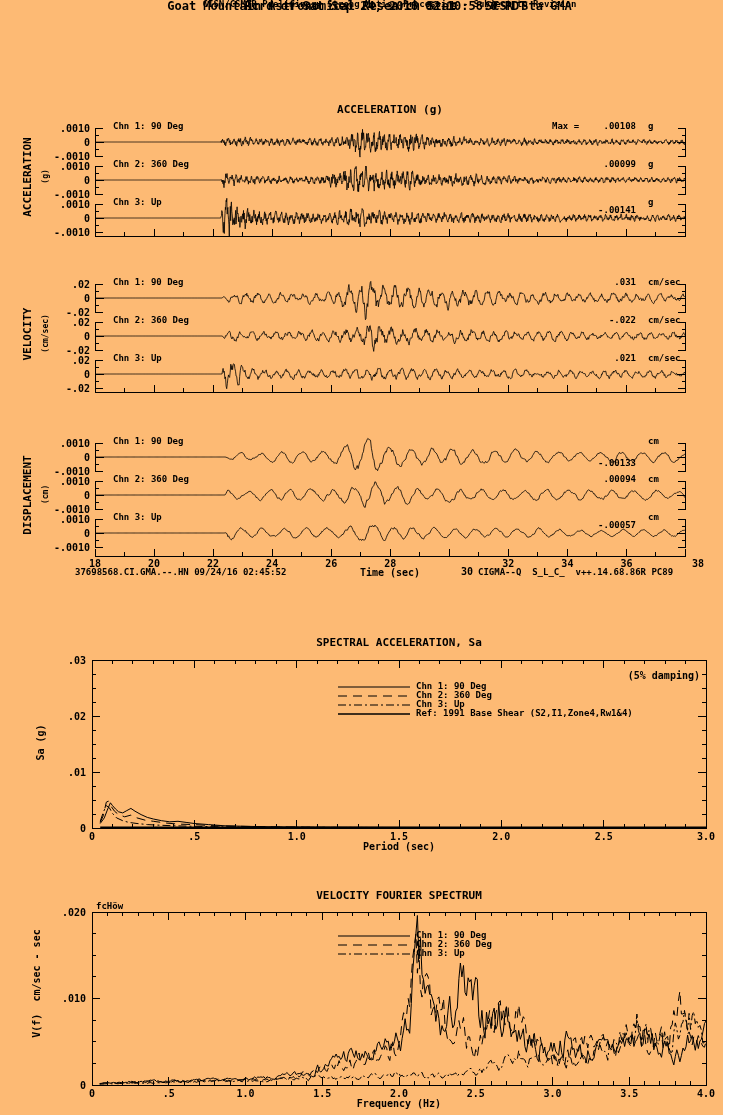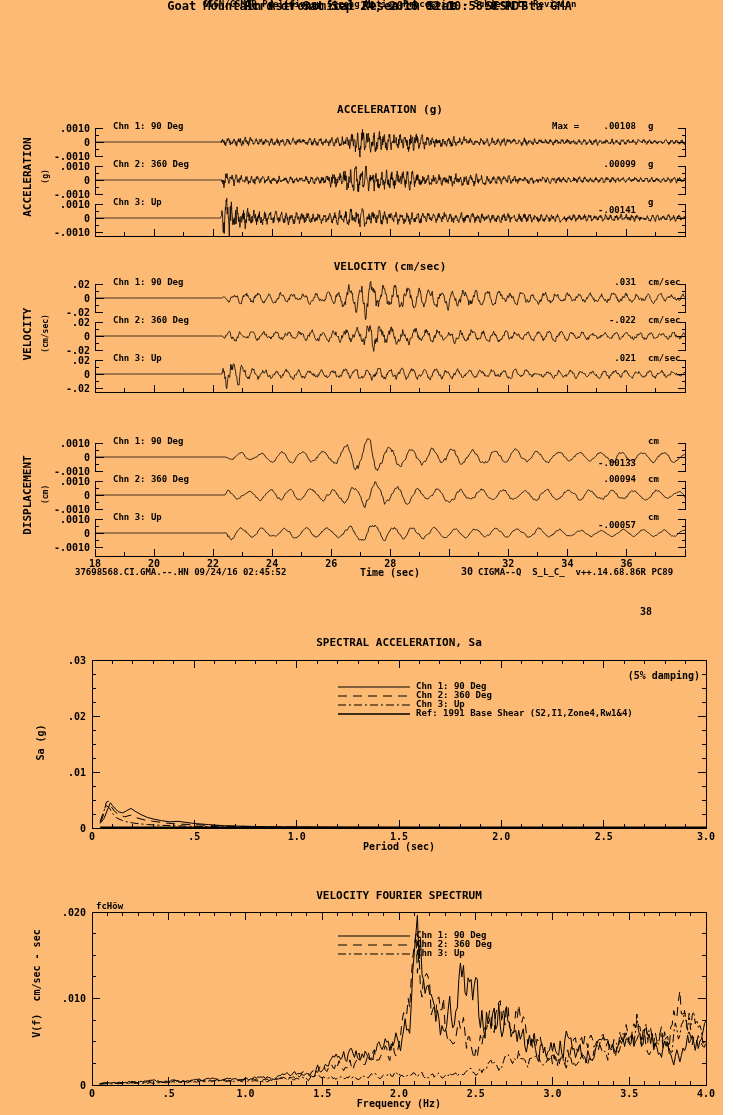--- a/index.html
+++ b/index.html
@@ -409,21 +409,20 @@
       <path d="M99.7 1083.6L101.2 1083.3L102.7 1083.4L104.3 1083.0L105.8 1082.9L107.3 1083.0L108.9 1082.6L110.4 1083.0L112.0 1082.9L113.5 1083.4L115.0 1083.0L116.6 1083.4L118.1 1082.9L119.6 1083.1L121.2 1083.3L122.7 1082.3L124.2 1082.1L125.8 1082.8L127.3 1083.1L128.8 1083.4L130.4 1082.7L131.9 1082.5L133.4 1082.0L135.0 1081.6L136.5 1082.5L138.1 1082.3L139.6 1082.4L141.1 1082.1L142.7 1082.3L144.2 1082.0L145.7 1082.5L147.3 1081.5L148.8 1081.9L150.3 1081.3L151.9 1080.7L153.4 1081.1L154.9 1080.9L156.5 1080.7L158.0 1080.8L159.5 1081.5L161.1 1081.9L162.6 1082.4L164.1 1082.3L165.7 1080.8L167.2 1080.9L168.8 1081.3L170.3 1082.2L171.8 1081.9L173.4 1081.0L174.9 1080.1L176.4 1081.1L178.0 1080.4L179.5 1081.7L181.0 1081.3L182.6 1081.1L184.1 1081.8L185.6 1081.6L187.2 1082.2L188.7 1082.5L190.2 1080.6L191.8 1080.1L193.3 1081.2L194.8 1082.1L196.4 1080.5L197.9 1080.5L199.5 1080.0L201.0 1080.6L202.5 1080.9L204.1 1081.9L205.6 1081.5L207.1 1081.6L208.7 1080.7L210.2 1081.9L211.7 1080.7L213.3 1081.0L214.8 1081.4L216.3 1079.8L217.9 1079.2L219.4 1079.0L220.9 1079.5L222.5 1079.5L224.0 1078.8L225.5 1080.0L227.1 1081.2L228.6 1080.5L230.2 1080.6L231.7 1080.8L233.2 1079.4L234.8 1080.2L236.3 1080.0L237.8 1080.6L239.4 1079.6L240.9 1079.7L242.4 1080.0L244.0 1079.2L245.5 1079.4L247.0 1079.0L248.6 1078.4L250.1 1079.4L251.6 1080.2L253.2 1078.4L254.7 1080.3L256.2 1081.1L257.8 1079.7L259.3 1080.1L260.9 1078.4L262.4 1080.3L263.9 1079.5L265.5 1079.8L267.0 1078.9L268.5 1080.2L270.1 1080.7L271.6 1080.6L273.1 1079.0L274.7 1078.1L276.2 1079.8L277.7 1079.0L279.3 1078.7L280.8 1077.8L282.3 1078.5L283.9 1078.8L285.4 1077.6L286.9 1078.1L288.5 1079.0L290.0 1077.6L291.6 1078.0L293.1 1076.5L294.6 1077.9L296.2 1078.9L297.7 1075.2L299.2 1077.1L300.8 1075.4L302.3 1072.0L303.8 1071.7L305.4 1072.6L306.9 1071.6L308.4 1073.4L310.0 1075.3L311.5 1071.9L313.0 1071.2L314.6 1067.7L316.1 1071.6L317.6 1072.4L319.2 1068.3L320.7 1065.6L322.3 1066.8L323.8 1066.2L325.3 1069.8L326.9 1071.5L328.4 1068.1L329.9 1067.4L331.5 1064.1L333.0 1067.8L334.5 1068.7L336.1 1062.1L337.6 1065.9L339.1 1060.6L340.7 1066.1L342.2 1068.1L343.7 1070.7L345.3 1067.2L346.8 1067.9L348.3 1067.5L349.9 1059.9L351.4 1066.8L353.0 1070.1L354.5 1064.0L356.0 1061.4L357.6 1057.5L359.1 1053.0L360.6 1062.8L362.2 1064.6L363.7 1064.4L365.2 1064.4L366.8 1058.9L368.3 1052.2L369.8 1058.5L371.4 1060.2L372.9 1052.1L374.4 1049.7L376.0 1060.4L377.5 1059.8L379.0 1060.1L380.6 1056.4L382.1 1053.1L383.7 1051.4L385.2 1045.7L386.7 1048.1L388.3 1057.2L389.8 1060.5L391.3 1048.4L392.9 1041.7L394.4 1053.1L395.9 1056.0L397.5 1051.4L399.0 1043.5L400.5 1036.3L402.1 1020.8L403.6 1012.7L405.1 1016.6L406.7 1014.5L408.2 998.5L409.7 1007.7L411.3 977.2L412.8 957.1L414.3 945.6L415.9 933.6L417.4 973.2L419.0 953.7L420.5 989.4L422.0 997.1L423.6 975.6L425.1 976.2L426.6 973.4L428.2 977.1L429.7 984.3L431.2 1015.0L432.8 1009.3L434.3 1006.4L435.8 1012.5L437.4 998.8L438.9 996.9L440.4 1009.8L442.0 1009.5L443.5 998.2L445.0 1025.0L446.6 1034.0L448.1 1042.2L449.7 1039.6L451.2 1041.2L452.7 1043.9L454.3 1043.2L455.8 1037.8L457.3 1028.1L458.9 1020.6L460.4 1028.6L461.9 1026.1L463.5 1017.5L465.0 1033.0L466.5 1048.4L468.1 1036.7L469.6 1036.9L471.1 1045.8L472.7 1053.3L474.2 1058.8L475.7 1049.6L477.3 1056.7L478.8 1046.0L480.4 1035.1L481.9 1044.3L483.4 1035.4L485.0 1027.5L486.5 1029.3L488.0 1021.7L489.6 1010.5L491.1 1016.2L492.6 1030.0L494.2 1032.6L495.7 1014.0L497.2 1007.7L498.8 1002.2L500.3 1000.7L501.8 1022.4L503.4 1010.8L504.9 1025.1L506.4 1008.3L508.0 1005.1L509.5 1027.4L511.1 1029.7L512.6 1034.9L514.1 1030.4L515.7 1011.4L517.2 1018.5L518.7 1004.8L520.3 1016.6L521.8 1022.4L523.3 1016.7L524.9 1019.2L526.4 1034.1L527.9 1044.1L529.5 1037.2L531.0 1037.2L532.5 1048.2L534.1 1030.5L535.6 1046.9L537.1 1039.1L538.7 1041.6L540.2 1036.7L541.8 1046.1L543.3 1053.0L544.8 1047.1L546.4 1055.8L547.9 1060.6L549.4 1059.4L551.0 1054.3L552.5 1064.1L554.0 1054.6L555.6 1061.3L557.1 1065.6L558.6 1059.4L560.2 1059.4L561.7 1058.1L563.2 1060.0L564.8 1064.4L566.3 1054.2L567.8 1049.8L569.4 1059.2L570.9 1049.3L572.5 1042.7L574.0 1038.7L575.5 1037.8L577.1 1050.6L578.6 1051.1L580.1 1040.3L581.7 1037.4L583.2 1046.9L584.7 1036.3L586.3 1040.7L587.8 1047.9L589.3 1038.5L590.9 1035.0L592.4 1038.6L593.9 1047.1L595.5 1044.7L597.0 1041.2L598.5 1049.6L600.1 1042.0L601.6 1036.0L603.2 1034.2L604.7 1042.8L606.2 1046.2L607.8 1041.3L609.3 1046.7L610.8 1045.8L612.4 1044.6L613.9 1052.0L615.4 1057.7L617.0 1045.8L618.5 1052.8L620.0 1048.2L621.6 1043.1L623.1 1042.7L624.6 1033.7L626.2 1024.6L627.7 1032.6L629.2 1043.9L630.8 1046.1L632.3 1029.2L633.9 1023.8L635.4 1027.8L636.9 1014.0L638.5 1026.5L640.0 1026.6L641.5 1040.2L643.1 1032.1L644.6 1033.6L646.1 1047.0L647.7 1052.7L649.2 1054.8L650.7 1051.7L652.3 1051.3L653.8 1043.2L655.3 1032.5L656.9 1041.2L658.4 1039.7L659.9 1033.3L661.5 1026.6L663.0 1042.3L664.6 1031.8L666.1 1042.2L667.6 1045.0L669.2 1049.9L670.7 1027.1L672.2 1024.7L673.8 1010.6L675.3 1017.0L676.8 1018.3L678.4 1000.9L679.9 990.9L681.4 1014.0L683.0 1013.9L684.5 1012.6L686.0 1015.4L687.6 1034.5L689.1 1031.9L690.6 1036.3L692.2 1044.8L693.7 1037.0L695.3 1036.1L696.8 1041.4L698.3 1035.6L699.9 1040.6L701.4 1043.4L702.9 1046.4L704.5 1047.2L706.0 1041.5" fill="none" stroke="#000" stroke-width="1" stroke-dasharray="9,6"></path>
       <path d="M99.7 1084.3L101.2 1084.0L102.7 1084.2L104.3 1083.9L105.8 1083.8L107.3 1083.7L108.9 1083.9L110.4 1083.6L112.0 1083.9L113.5 1083.8L115.0 1083.6L116.6 1083.6L118.1 1083.8L119.6 1083.4L121.2 1083.6L122.7 1083.4L124.2 1083.3L125.8 1083.5L127.3 1083.4L128.8 1083.0L130.4 1082.9L131.9 1083.1L133.4 1082.8L135.0 1083.3L136.5 1083.1L138.1 1083.3L139.6 1083.6L141.1 1083.0L142.7 1083.3L144.2 1083.1L145.7 1083.0L147.3 1083.5L148.8 1082.8L150.3 1082.6L151.9 1083.0L153.4 1083.4L154.9 1083.1L156.5 1083.1L158.0 1082.7L159.5 1082.9L161.1 1082.7L162.6 1082.0L164.1 1082.1L165.7 1082.8L167.2 1082.6L168.8 1082.7L170.3 1082.5L171.8 1081.9L173.4 1082.0L174.9 1081.9L176.4 1082.0L178.0 1081.8L179.5 1082.0L181.0 1082.5L182.6 1081.6L184.1 1081.7L185.6 1081.6L187.2 1081.7L188.7 1081.5L190.2 1080.9L191.8 1080.7L193.3 1082.1L194.8 1081.5L196.4 1082.3L197.9 1081.7L199.5 1081.5L201.0 1080.7L202.5 1080.7L204.1 1080.4L205.6 1080.4L207.1 1081.5L208.7 1081.1L210.2 1080.4L211.7 1081.6L213.3 1080.6L214.8 1080.6L216.3 1080.4L217.9 1081.1L219.4 1080.6L220.9 1081.3L222.5 1080.8L224.0 1080.2L225.5 1081.6L227.1 1081.1L228.6 1081.0L230.2 1081.4L231.7 1081.1L233.2 1081.5L234.8 1081.2L236.3 1081.7L237.8 1080.6L239.4 1080.2L240.9 1080.3L242.4 1079.5L244.0 1079.3L245.5 1081.1L247.0 1081.5L248.6 1080.8L250.1 1080.2L251.6 1081.0L253.2 1081.3L254.7 1079.8L256.2 1079.7L257.8 1081.2L259.3 1080.8L260.9 1081.5L262.4 1081.6L263.9 1081.9L265.5 1081.8L267.0 1081.7L268.5 1081.4L270.1 1079.7L271.6 1080.7L273.1 1079.2L274.7 1078.9L276.2 1078.2L277.7 1079.2L279.3 1078.0L280.8 1078.6L282.3 1077.6L283.9 1077.4L285.4 1078.4L286.9 1079.6L288.5 1078.0L290.0 1077.2L291.6 1079.5L293.1 1079.7L294.6 1079.8L296.2 1078.0L297.7 1078.7L299.2 1079.0L300.8 1077.8L302.3 1077.4L303.8 1077.9L305.4 1077.1L306.9 1079.3L308.4 1080.7L310.0 1078.0L311.5 1076.8L313.0 1076.1L314.6 1076.0L316.1 1075.7L317.6 1075.9L319.2 1075.6L320.7 1077.4L322.3 1077.8L323.8 1076.7L325.3 1078.6L326.9 1078.6L328.4 1078.0L329.9 1077.8L331.5 1076.2L333.0 1078.7L334.5 1078.1L336.1 1079.4L337.6 1077.5L339.1 1077.9L340.7 1076.9L342.2 1076.5L343.7 1078.2L345.3 1078.6L346.8 1077.2L348.3 1077.9L349.9 1075.7L351.4 1078.0L353.0 1077.2L354.5 1076.1L356.0 1078.6L357.6 1079.3L359.1 1079.5L360.6 1077.9L362.2 1075.2L363.7 1076.0L365.2 1077.7L366.8 1077.2L368.3 1077.9L369.8 1075.7L371.4 1073.7L372.9 1075.0L374.4 1073.4L376.0 1074.1L377.5 1076.8L379.0 1078.3L380.6 1078.5L382.1 1076.3L383.7 1074.8L385.2 1074.6L386.7 1075.4L388.3 1074.7L389.8 1073.1L391.3 1076.2L392.9 1076.5L394.4 1073.0L395.9 1071.8L397.5 1074.3L399.0 1073.0L400.5 1076.4L402.1 1075.1L403.6 1076.9L405.1 1075.1L406.7 1076.2L408.2 1074.4L409.7 1075.0L411.3 1075.1L412.8 1073.1L414.3 1072.9L415.9 1075.3L417.4 1077.0L419.0 1074.2L420.5 1073.4L422.0 1072.3L423.6 1076.5L425.1 1078.0L426.6 1076.5L428.2 1078.2L429.7 1075.5L431.2 1074.7L432.8 1073.9L434.3 1077.2L435.8 1074.6L437.4 1074.1L438.9 1072.9L440.4 1075.9L442.0 1078.1L443.5 1077.5L445.0 1075.7L446.6 1074.1L448.1 1076.0L449.7 1072.9L451.2 1074.9L452.7 1074.5L454.3 1073.8L455.8 1072.9L457.3 1076.3L458.9 1073.9L460.4 1074.1L461.9 1074.2L463.5 1074.9L465.0 1072.7L466.5 1071.1L468.1 1070.4L469.6 1068.5L471.1 1068.5L472.7 1072.2L474.2 1072.7L475.7 1075.3L477.3 1074.4L478.8 1070.9L480.4 1068.0L481.9 1072.7L483.4 1069.2L485.0 1070.4L486.5 1068.5L488.0 1063.8L489.6 1061.3L491.1 1060.3L492.6 1064.6L494.2 1062.1L495.7 1063.7L497.2 1066.3L498.8 1070.4L500.3 1066.4L501.8 1067.3L503.4 1061.7L504.9 1056.6L506.4 1056.8L508.0 1054.7L509.5 1056.9L511.1 1060.6L512.6 1063.6L514.1 1058.3L515.7 1060.0L517.2 1059.9L518.7 1050.7L520.3 1058.5L521.8 1058.7L523.3 1058.8L524.9 1060.0L526.4 1064.2L527.9 1067.3L529.5 1058.8L531.0 1058.3L532.5 1057.7L534.1 1057.6L535.6 1056.1L537.1 1054.1L538.7 1055.4L540.2 1061.9L541.8 1062.5L543.3 1065.3L544.8 1063.7L546.4 1062.1L547.9 1058.4L549.4 1059.2L551.0 1057.2L552.5 1054.9L554.0 1059.0L555.6 1056.6L557.1 1063.9L558.6 1066.4L560.2 1059.7L561.7 1056.4L563.2 1059.8L564.8 1064.3L566.3 1068.2L567.8 1060.3L569.4 1057.0L570.9 1058.1L572.5 1065.6L574.0 1061.8L575.5 1065.8L577.1 1064.1L578.6 1061.9L580.1 1060.8L581.7 1052.9L583.2 1058.7L584.7 1059.3L586.3 1064.2L587.8 1064.1L589.3 1058.2L590.9 1060.7L592.4 1061.4L593.9 1050.6L595.5 1049.7L597.0 1045.2L598.5 1047.8L600.1 1045.1L601.6 1050.0L603.2 1052.5L604.7 1051.2L606.2 1054.1L607.8 1060.3L609.3 1044.4L610.8 1050.1L612.4 1048.4L613.9 1039.5L615.4 1041.4L617.0 1044.4L618.5 1046.1L620.0 1031.8L621.6 1039.7L623.1 1033.4L624.6 1037.9L626.2 1032.8L627.7 1042.6L629.2 1038.8L630.8 1035.7L632.3 1035.3L633.9 1042.9L635.4 1032.8L636.9 1018.9L638.5 1030.7L640.0 1035.9L641.5 1046.0L643.1 1030.1L644.6 1030.8L646.1 1023.8L647.7 1042.7L649.2 1028.0L650.7 1028.4L652.3 1039.6L653.8 1041.9L655.3 1046.1L656.9 1040.6L658.4 1044.3L659.9 1036.1L661.5 1032.9L663.0 1047.7L664.6 1040.3L666.1 1037.7L667.6 1036.4L669.2 1048.8L670.7 1052.5L672.2 1051.9L673.8 1032.2L675.3 1022.9L676.8 1029.0L678.4 1039.1L679.9 1035.4L681.4 1024.6L683.0 1021.9L684.5 1010.4L686.0 1021.4L687.6 1030.2L689.1 1013.4L690.6 1029.5L692.2 1015.4L693.7 1011.6L695.3 1023.7L696.8 1019.8L698.3 1027.3L699.9 1025.4L701.4 1030.2L702.9 1043.2L704.5 1042.2L706.0 1044.0" fill="none" stroke="#000" stroke-width="1" stroke-dasharray="8,3,2,3"></path>
     </svg>
   <div id="labels">
 
     <div class="t f12 ctr" style="left:0;top:60;width:739px;">Goat Mountain Astronomical Research Stat    SCSN Sta GMA</div>
     <div class="t f12 ctr" style="left:0;top:72;width:739px;padding-left:16px;">Rcrd of Sat Sep 24, 2016 02:10:58.0 PDT</div>
     <div class="t f9 ctr" style="left:0;top:94;width:739px;padding-left:20px;">CISN/CSMIP Preliminary Strong Motion Processing - Subject to Revision</div>
 
     <div class="t f11 ctr" style="left:95px;top:104px;width:590px;">ACCELERATION (g)</div>
-    <div class="t f11 ctr" style="left:95px;top:261px;width:590px;">VELOCITY (cm/sec)</div>
 
     <div class="t f11 ctr rot" style="left:-42px;top:171px;width:140px;">ACCELERATION</div>
     <div class="t f8 ctr rot" style="left:6px;top:172px;width:80px;">(g)</div>
     <div class="t f11 ctr rot" style="left:-42px;top:328px;width:140px;">VELOCITY</div>
     <div class="t f8 ctr rot" style="left:6px;top:329px;width:80px;">(cm/sec)</div>
     <div class="t f11 ctr rot" style="left:-42px;top:489px;width:140px;">DISPLACEMENT</div>
     <div class="t f8 ctr rot" style="left:6px;top:490px;width:80px;">(cm)</div>
 
     <div class="t ctr" style="left:330px;top:567px;width:120px;">Time (sec)</div>
     <div class="t f9" style="left:75px;top:568px;">37698568.CI.GMA.--.HN 09/24/16 02:45:52</div>
@@ -496,21 +495,21 @@
       <div class="t ctr" style="left: 80px; top: 558px; width: 30px;">18</div>
       <div class="t ctr" style="left: 139.05px; top: 558px; width: 30px;">20</div>
       <div class="t ctr" style="left: 198.1px; top: 558px; width: 30px;">22</div>
       <div class="t ctr" style="left: 257.15px; top: 558px; width: 30px;">24</div>
       <div class="t ctr" style="left: 316.2px; top: 558px; width: 30px;">26</div>
       <div class="t ctr" style="left: 375.25px; top: 558px; width: 30px;">28</div>
       <div class="t ctr" style="left: 452px; top: 558px; width: 30px; margin-top: 8px;">30</div>
       <div class="t ctr" style="left: 493.35px; top: 558px; width: 30px;">32</div>
       <div class="t ctr" style="left: 552.4px; top: 558px; width: 30px;">34</div>
       <div class="t ctr" style="left: 611.45px; top: 558px; width: 30px;">36</div>
-      <div class="t ctr" style="left: 631px; top: 558px; width: 30px; margin-top: 48px;">38</div>
+      <div class="t ctr" style="left: 683px; top: 558px; width: 30px;">38</div>
       <div class="t ctr" style="left: 72px; top: 831px; width: 40px;">0</div>
       <div class="t ctr" style="left: 174.333px; top: 831px; width: 40px;">.5</div>
       <div class="t ctr" style="left: 276.667px; top: 831px; width: 40px;">1.0</div>
       <div class="t ctr" style="left: 379px; top: 831px; width: 40px;">1.5</div>
       <div class="t ctr" style="left: 481.333px; top: 831px; width: 40px;">2.0</div>
       <div class="t ctr" style="left: 583.667px; top: 831px; width: 40px;">2.5</div>
       <div class="t ctr" style="left: 686px; top: 831px; width: 40px;">3.0</div>
       <div class="t rgt" style="left: 36px; top: 655px; width: 50px;">.03</div>
       <div class="t rgt" style="left: 36px; top: 711px; width: 50px;">.02</div>
       <div class="t rgt" style="left: 36px; top: 767px; width: 50px;">.01</div>

